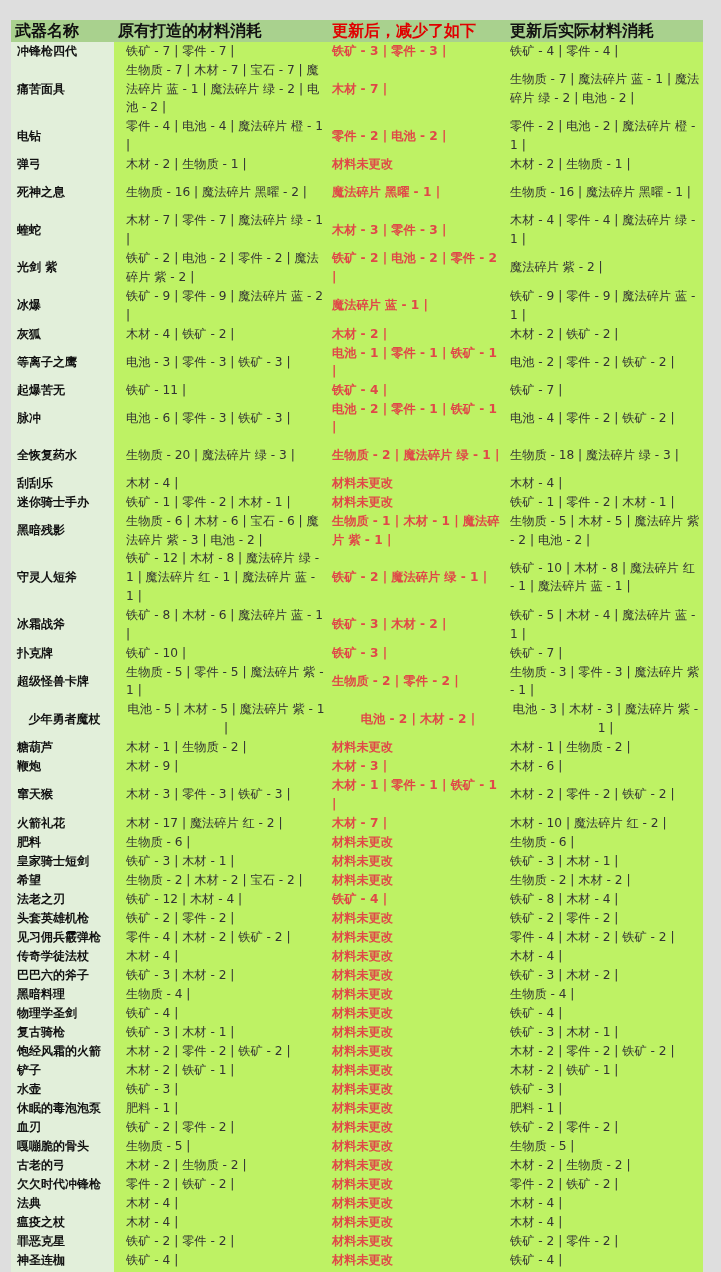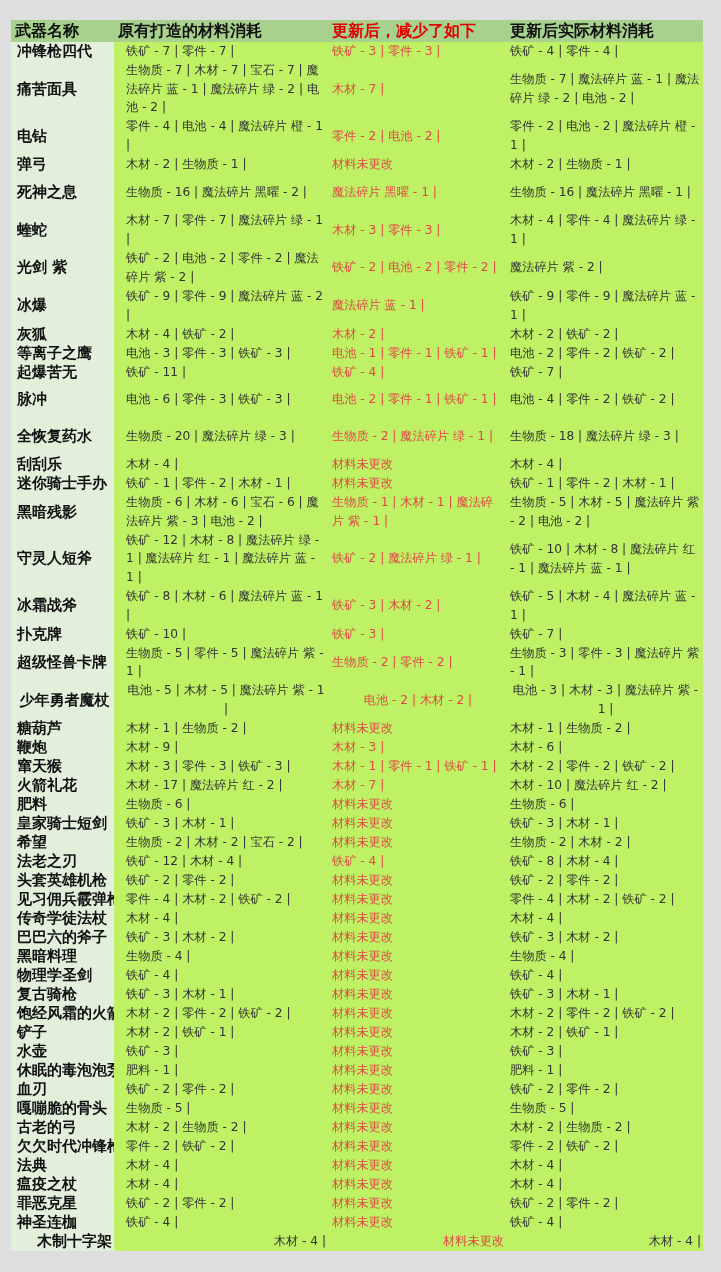--- a/index.html
+++ b/index.html
@@ -21,25 +21,25 @@
     background: #a9d18e; height: 22px; padding: 0 0 0 4px;
     text-align: left; font-size: 16px; font-weight: bold; color: #111;
     white-space: nowrap; overflow: hidden; line-height: 22px;
   }
   thead th.red { color: #e00000; }
   tbody td {
     font-size: 12.2px; line-height: 18.7px; padding: 0 2px 0 4px;
     vertical-align: middle; color: #333; word-break: break-all;
   }
   tbody td.name {
-    background: #e2efda; font-weight: bold; color: #111; font-size: 15px;
+    background: #e2efda; font-weight: bold; color: #111; font-size: 12px;
     white-space: nowrap; overflow: hidden; padding-left: 6px;
   }
   tbody td.orig { padding-left: 12px; }
-  tbody td.red { color: #e04848; padding-left: 4px; }
+  tbody td.red { color: #e04848; padding-left: 4px; font-weight: bold; }
   tbody td.actual { padding-left: 4px; }
 </style>
 </head>
 <body>
 
 <div class="sheet">
   <table>
     <colgroup>
         <col class="c1">
         <col class="c2">

